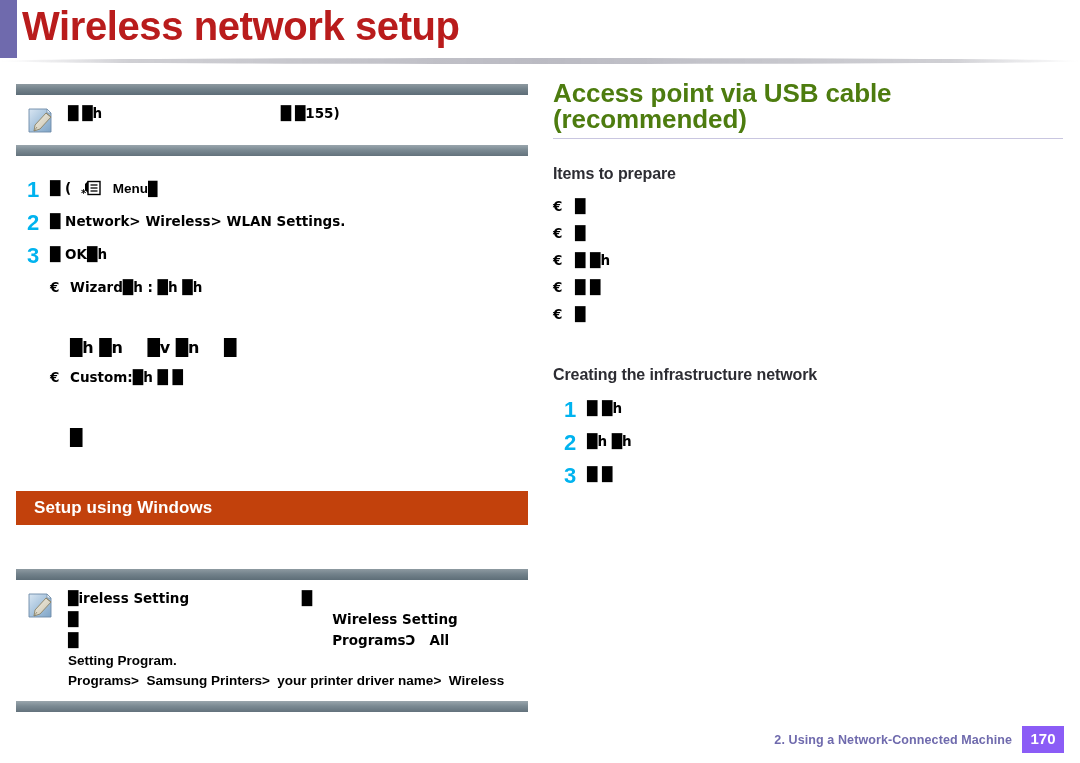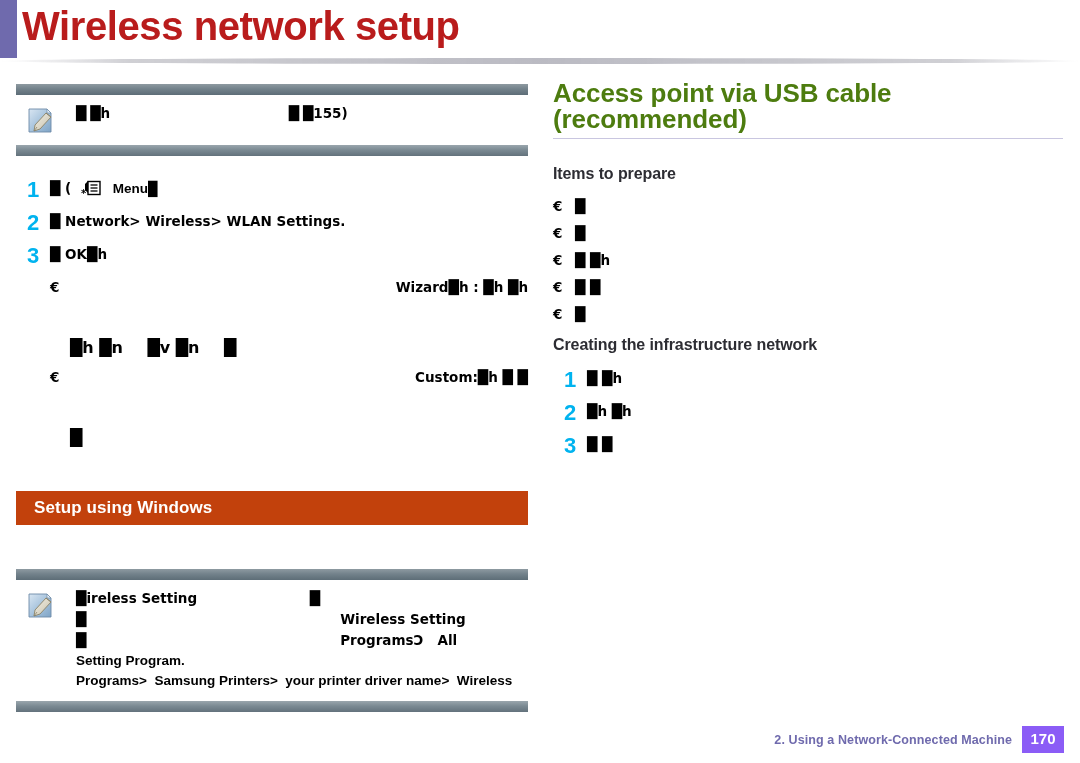--- a/index.html
+++ b/index.html
@@ -73,21 +73,20 @@
     background: linear-gradient(to bottom, #8e9aa1 0%, #73828b 45%, #5d6d77 100%);
   }
   .note-bar.bottom {
     background: linear-gradient(to bottom, #9aa6ad 0%, #7b8a93 45%, #63727c 100%);
   }
   .note-body {
     display: flex;
     align-items: flex-start;
     padding: 8px 6px 10px 10px;
     background: #ffffff;
-    gap: 8px;
   }
   .note-icon {
     width: 30px;
     height: 30px;
     flex: 0 0 30px;
     margin-right: 12px;
     margin-top: 2px;
   }
   .note-text {
     flex: 1 1 auto;
@@ -146,21 +145,20 @@
     flex: 0 0 20px;
     font-size: 13.5px;
     font-weight: bold;
     line-height: 21px;
   }
   .sub-body {
     flex: 1 1 auto;
     font-size: 13.5px;
     font-weight: bold;
     line-height: 21px;
-    text-align: right;
   }
   .sub-cont { margin-left: 20px; margin-top: 36px; }
 
   
   .section-banner {
     width: 512px;
     height: 34px;
     background: #c2410c;
     color: #ffffff;
     font-size: 17px;
@@ -187,21 +185,21 @@
     margin-top: 6px;
     margin-bottom: 26px;
   }
   .h-sub {
     font-size: 16px;
     font-weight: bold;
     color: #2d2d33;
     margin-bottom: 14px;
     letter-spacing: -0.1px;
   }
-  .h-sub.spaced { margin-top: 12px; }
+  .h-sub.spaced { margin-top: 42px; }
 
   .bullet-list { margin-bottom: 4px; }
   .bullet {
     display: flex;
     align-items: flex-start;
     margin-bottom: 8px;
     font-size: 13.5px;
     font-weight: bold;
     line-height: 19px;
   }

